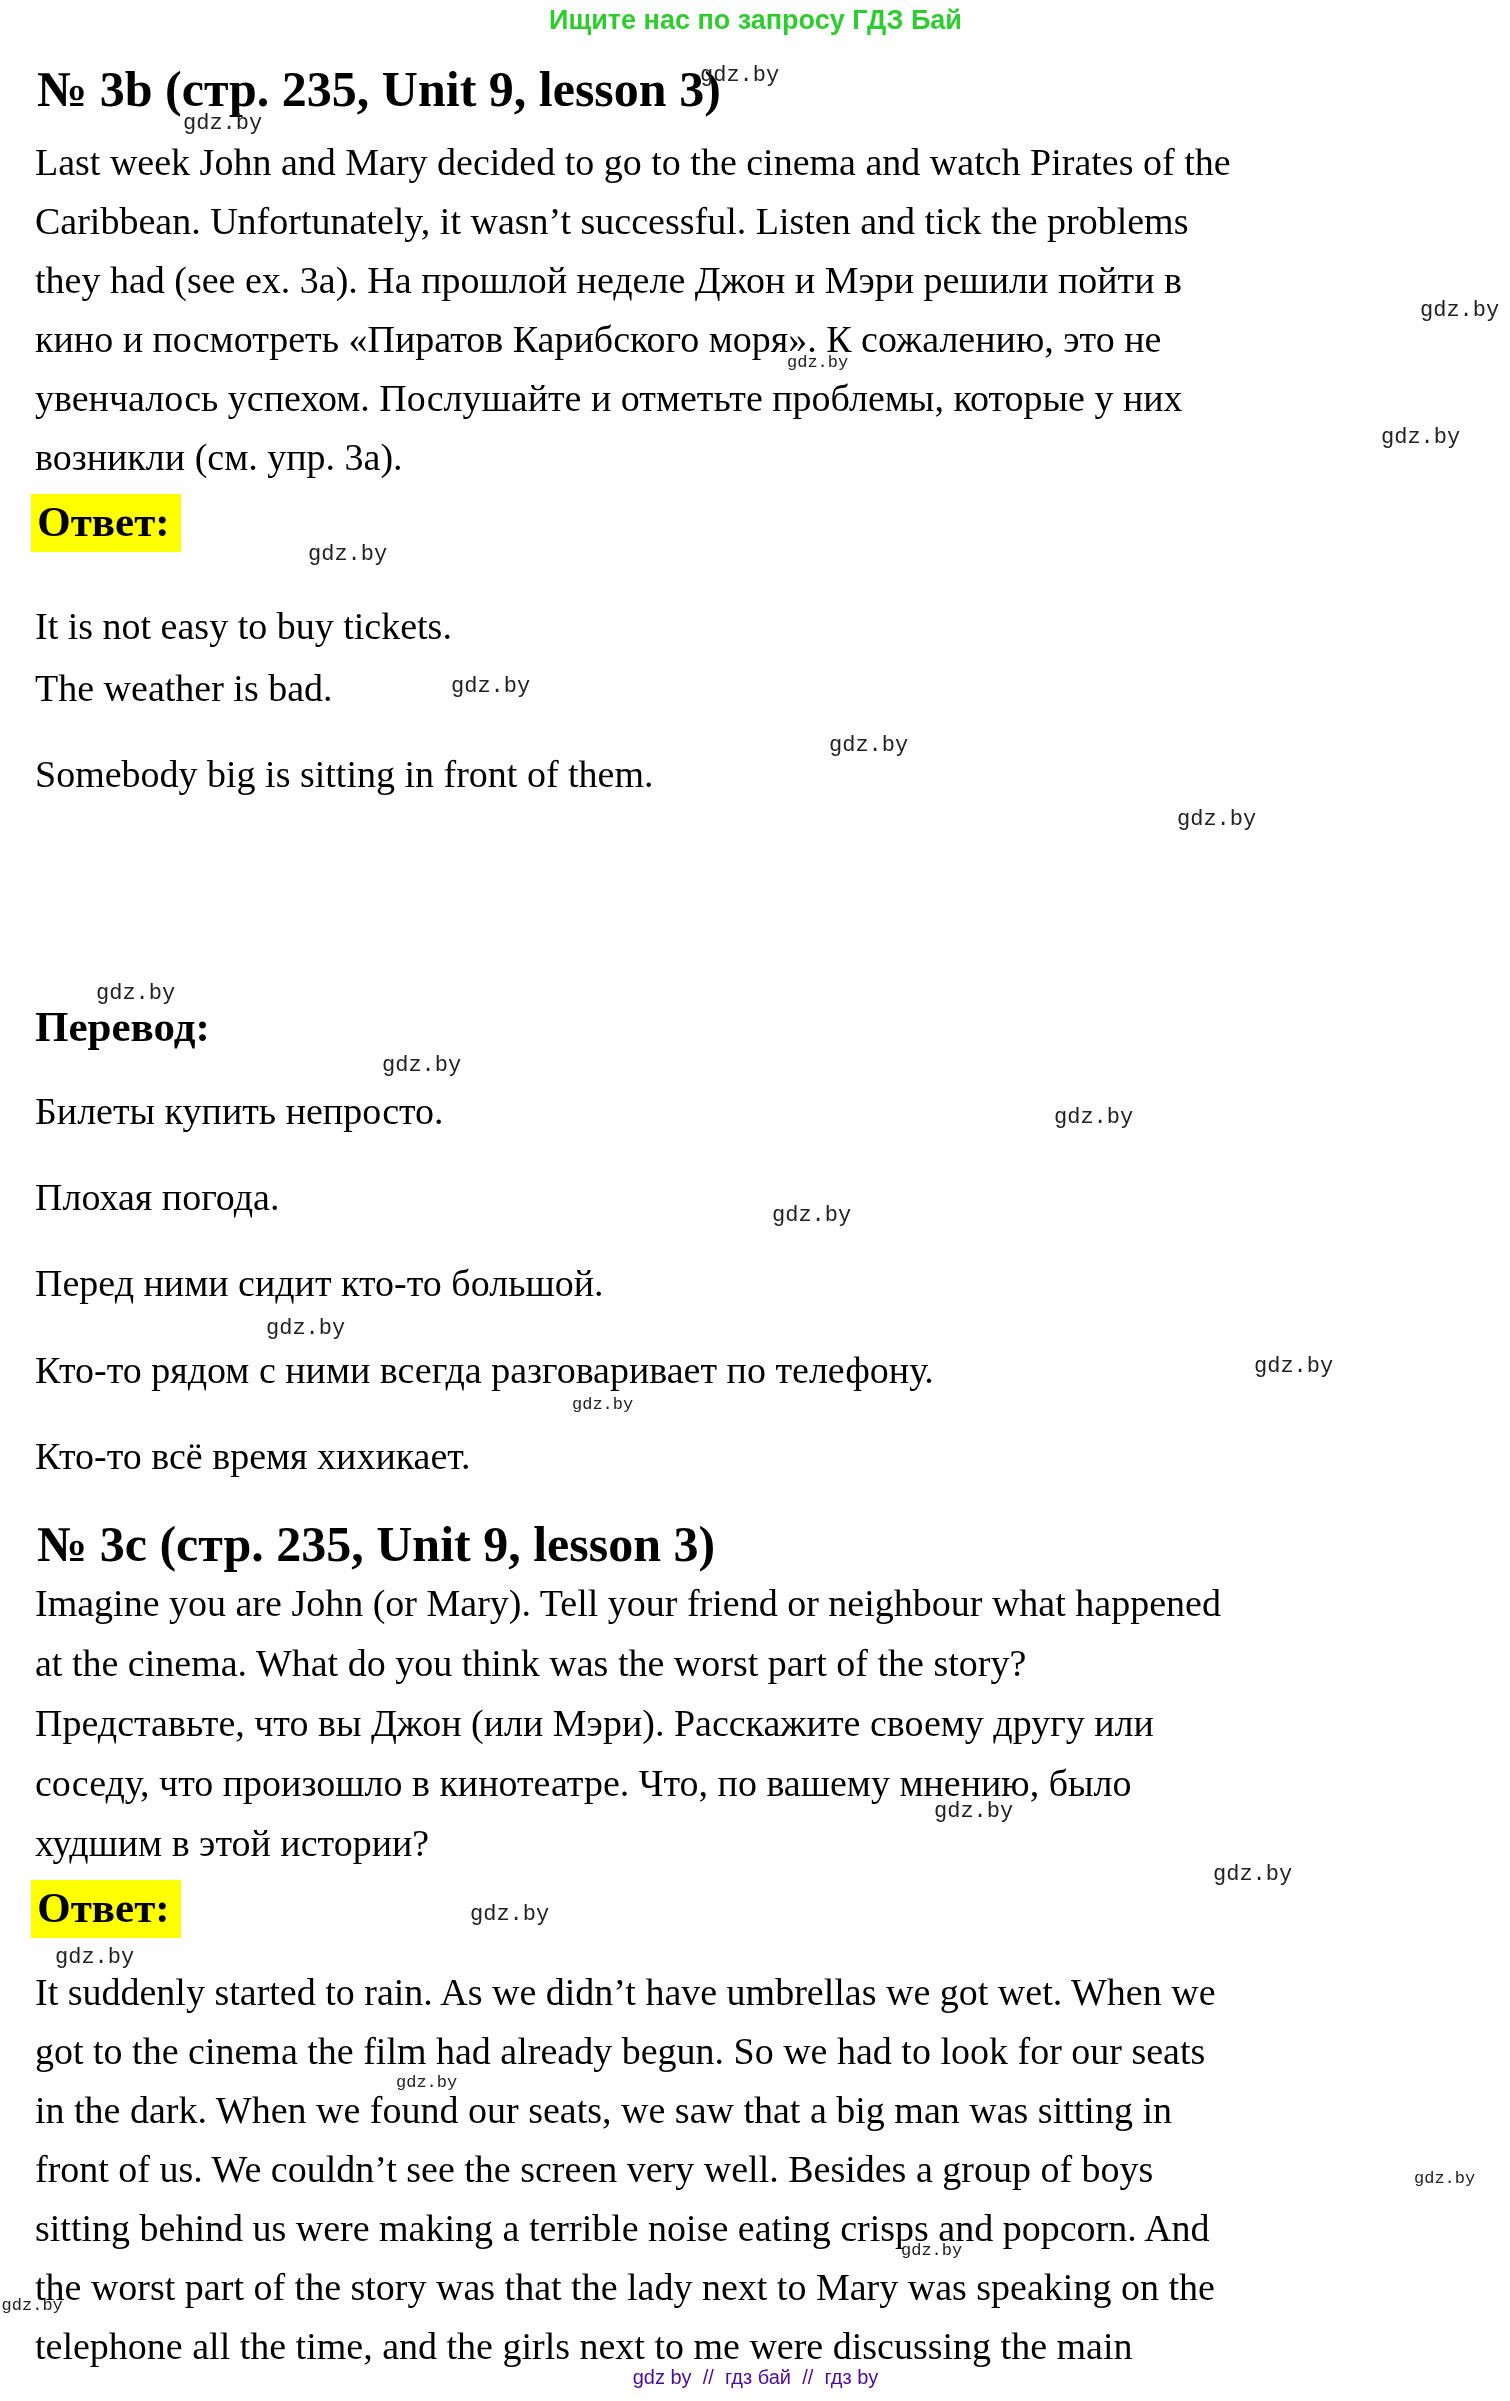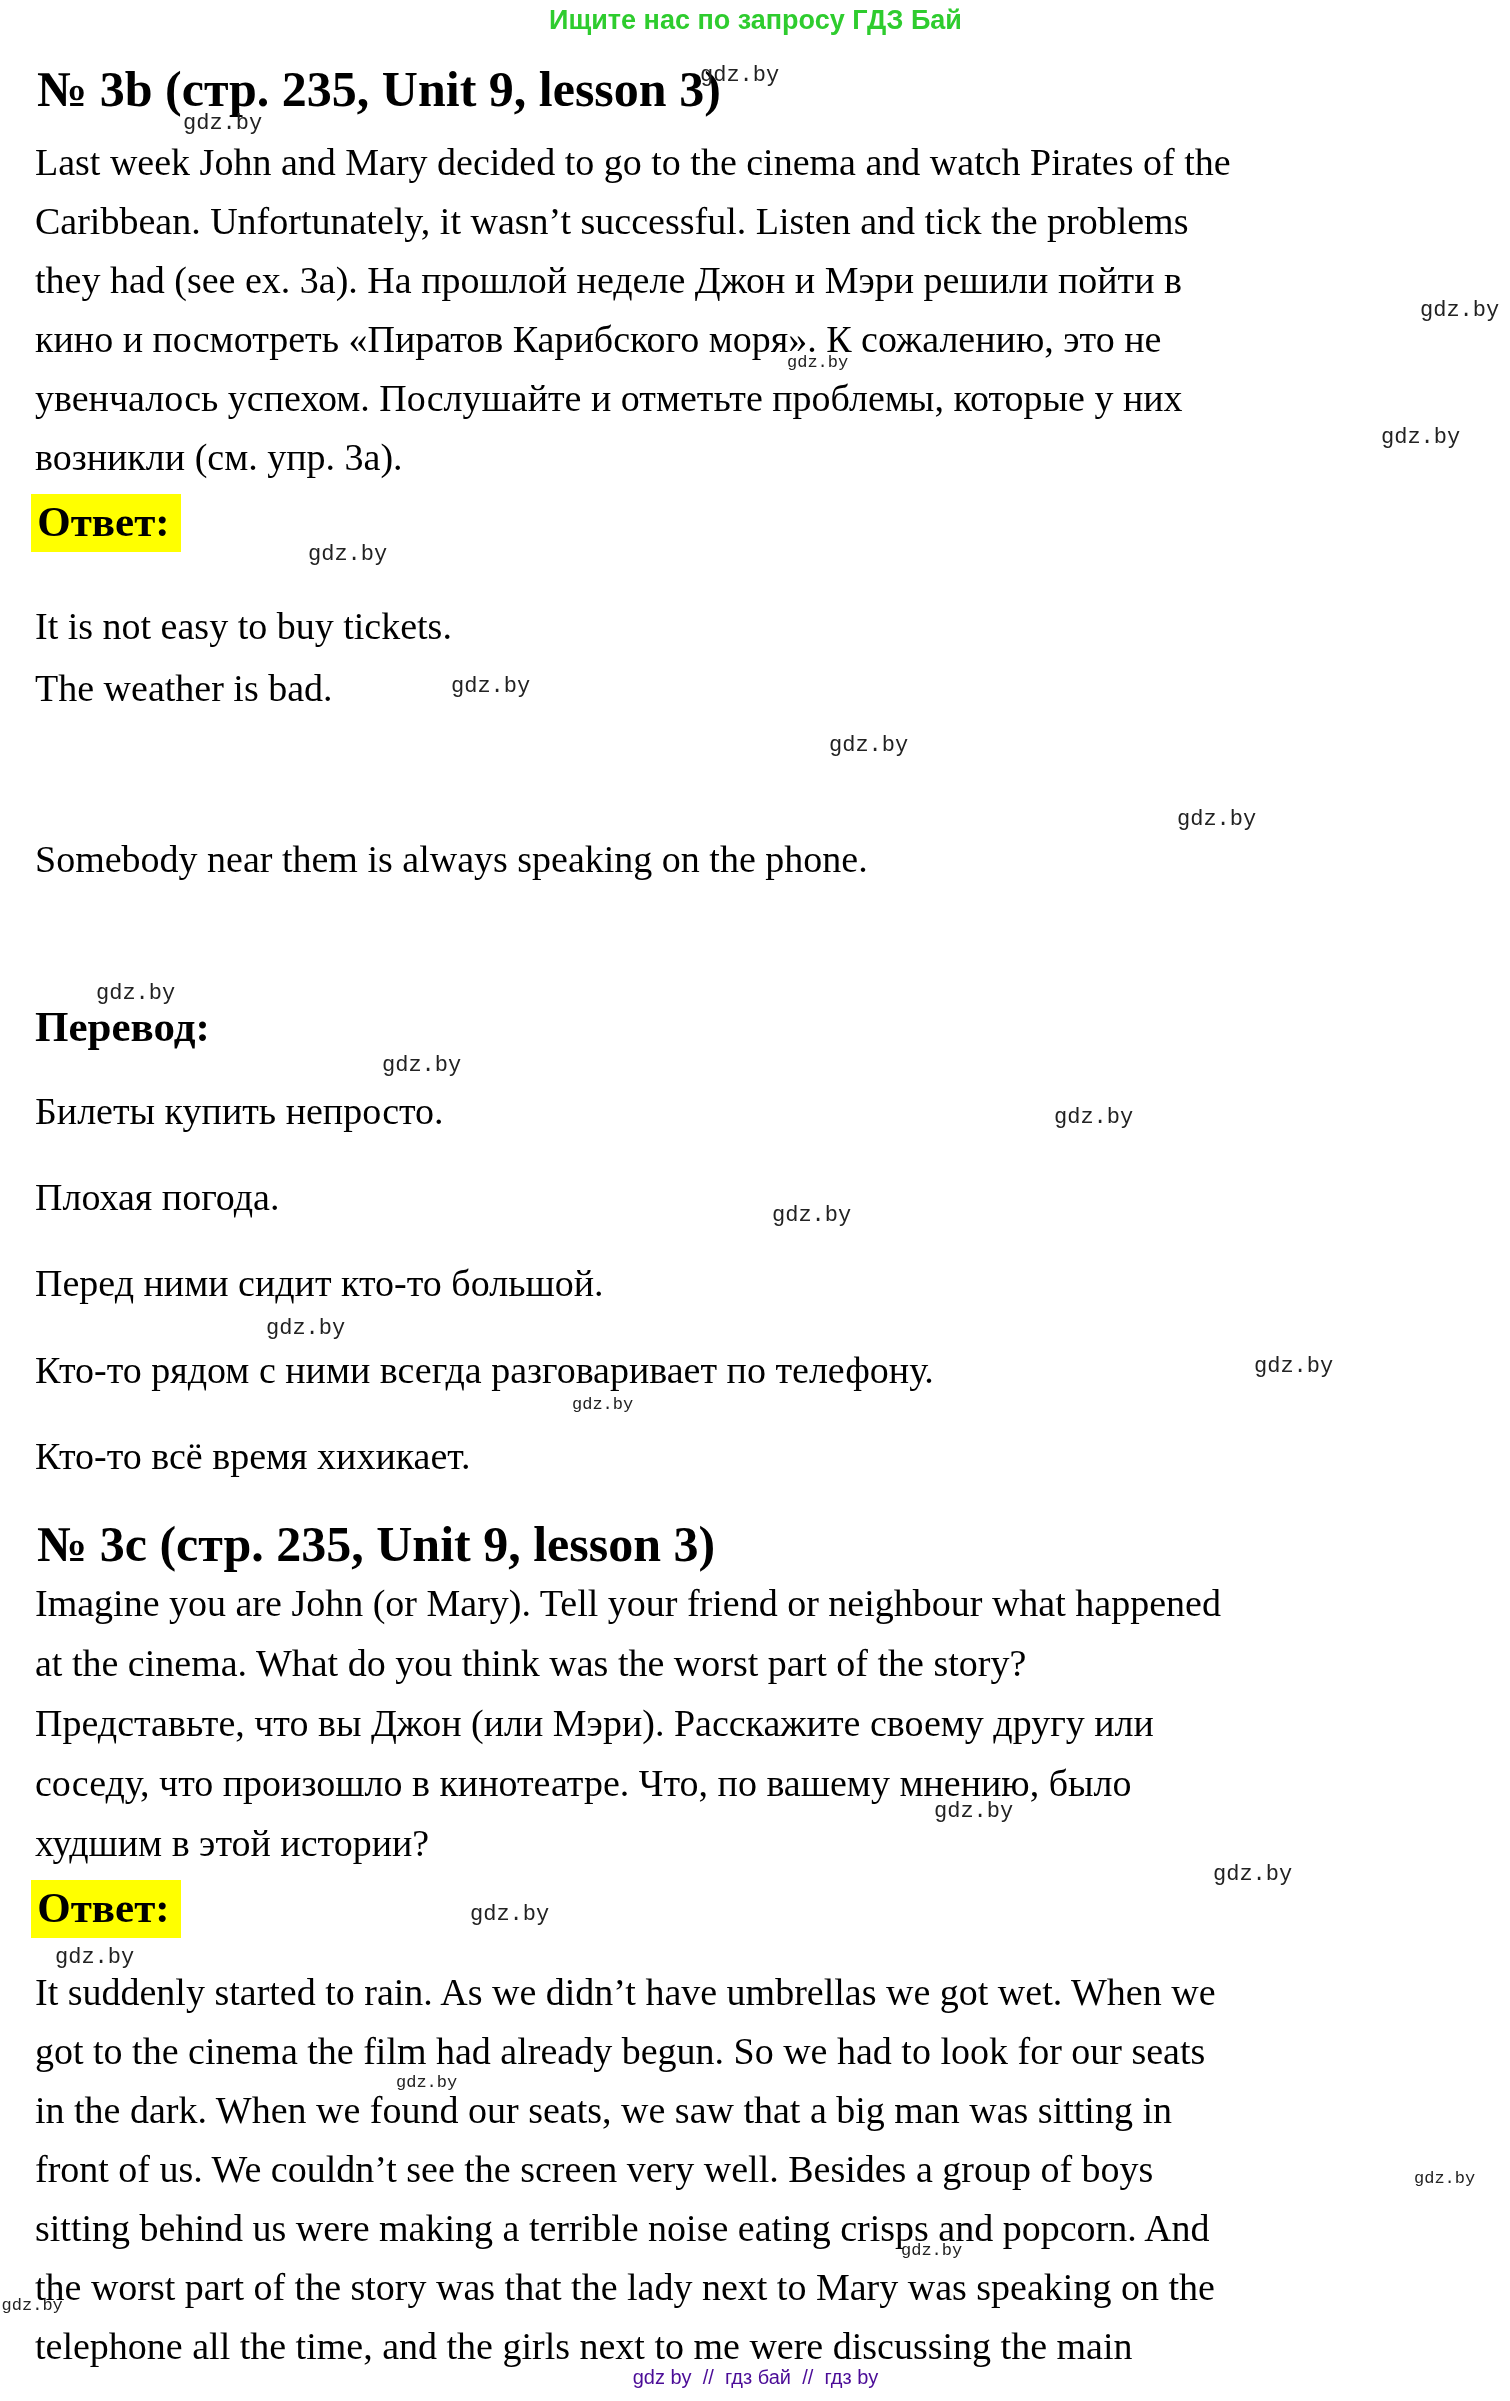--- a/index.html
+++ b/index.html
@@ -76,21 +76,21 @@
 Caribbean. Unfortunately, it wasn’t successful. Listen and tick the problems
 they had (see ex. 3a). На прошлой неделе Джон и Мэри решили пойти в
 кино и посмотреть «Пиратов Карибского моря». К сожалению, это не
 увенчалось успехом. Послушайте и отметьте проблемы, которые у них
 возникли (см. упр. 3а).</div>
 
   <div class="abs label hl" style="top:494px;left:31px;">Ответ:</div>
 
   <div class="abs body-line" style="top:580px;left:35px;margin-top:24px;">It is not easy to buy tickets.</div>
   <div class="abs body-line" style="top:666px;left:35px;">The weather is bad.</div>
-  <div class="abs body-line" style="top:837px;left:35px;">Somebody near them is always speaking on the phone.</div>
+  <div class="abs body-line" style="top:752px;left:35px;">Somebody big is sitting in front of them.</div>
 
   <div class="abs label" style="top:1003px;left:35px;">Перевод:</div>
 
   <div class="abs body-line" style="top:1089px;left:35px;">Билеты купить непросто.</div>
   <div class="abs body-line" style="top:1175px;left:35px;">Плохая погода.</div>
   <div class="abs body-line" style="top:1261px;left:35px;">Перед ними сидит кто-то большой.</div>
   <div class="abs body-line" style="top:1348px;left:35px;">Кто-то рядом с ними всегда разговаривает по телефону.</div>
   <div class="abs body-line" style="top:1434px;left:35px;">Кто-то всё время хихикает.</div>
 
   <div class="abs heading" style="top:1515px;left:37px;">№ 3c (стр. 235, Unit 9, lesson 3)</div>

